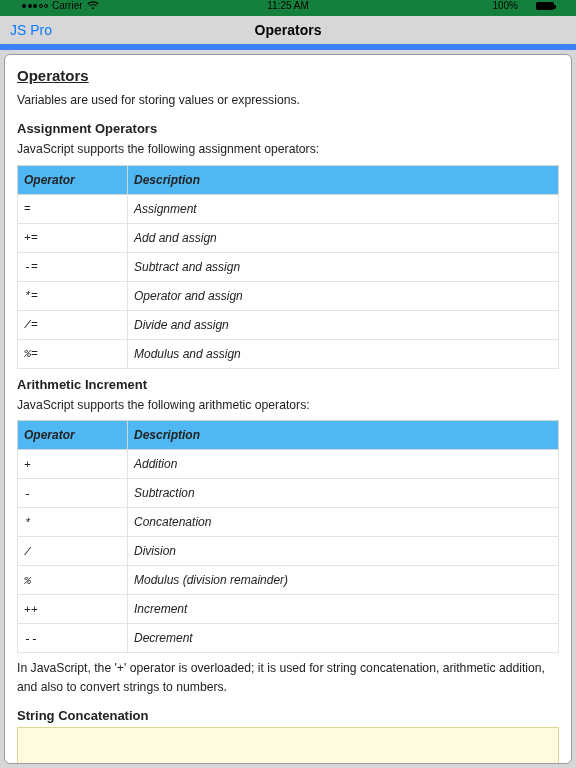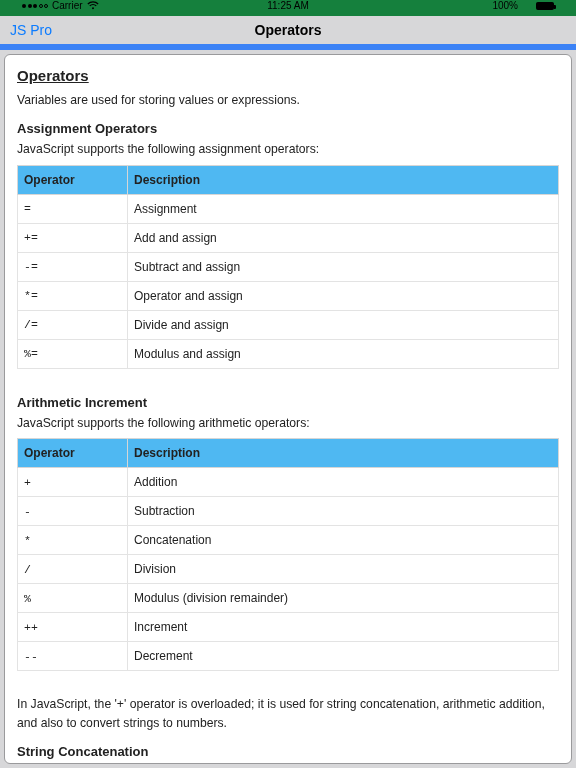--- a/index.html
+++ b/index.html
@@ -71,21 +71,22 @@
     }
     h1.pgtitle { font-size: 15px; font-weight:700; text-decoration: underline; margin-bottom:3px; }
     .intro { margin-bottom: 10px; }
     h2.sect { font-size: 13px; font-weight: 700; margin-top: 6px; margin-bottom: 2px; }
     p.lead { margin-bottom: 6px; }
 
     table.optable {
       width: 100%;
       border-collapse: collapse;
       font-size: 12px;
-      margin-bottom: 24px;
+      margin-bottom: 6px;
+      font-style: italic;
     }
     table.optable th {
       background: #4fb8f2;
       text-align: left;
       font-weight: 700;
       padding: 5px 6px;
       border: 1px solid #d6d6d6;
     }
     table.optable td {
       padding: 5px 6px;

